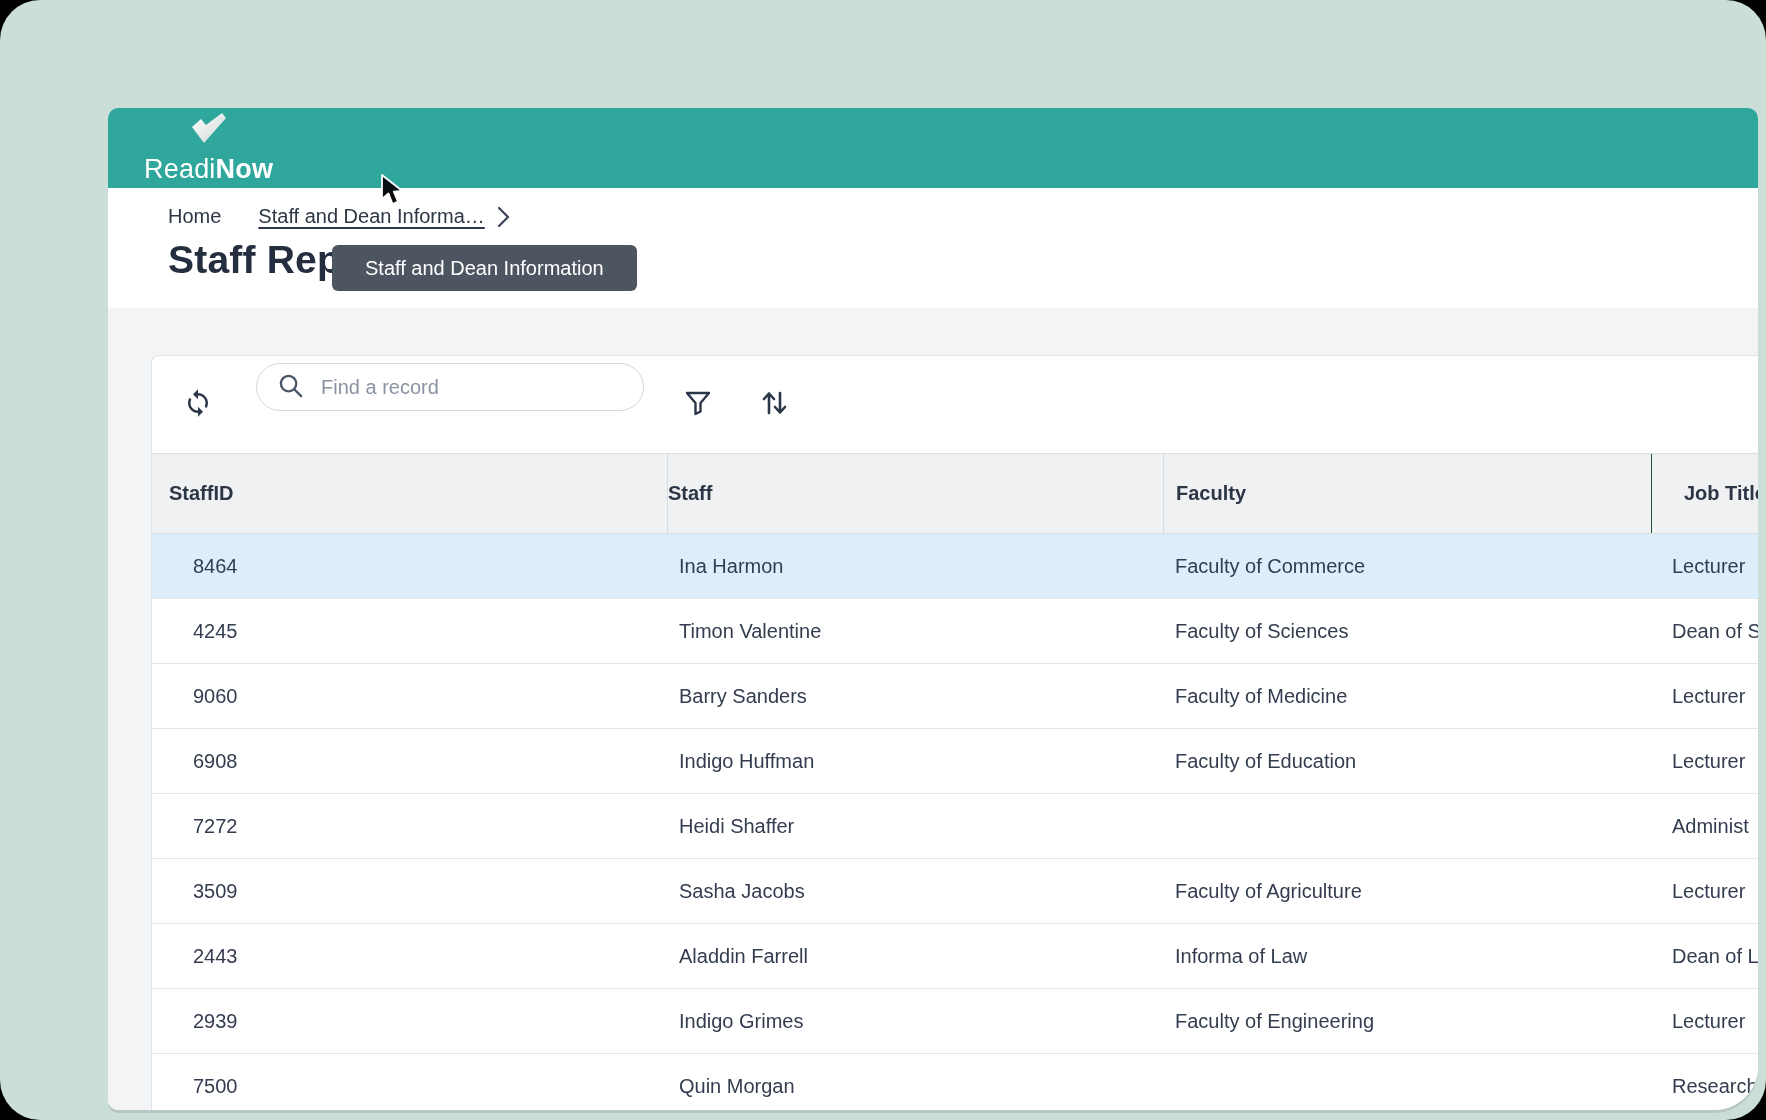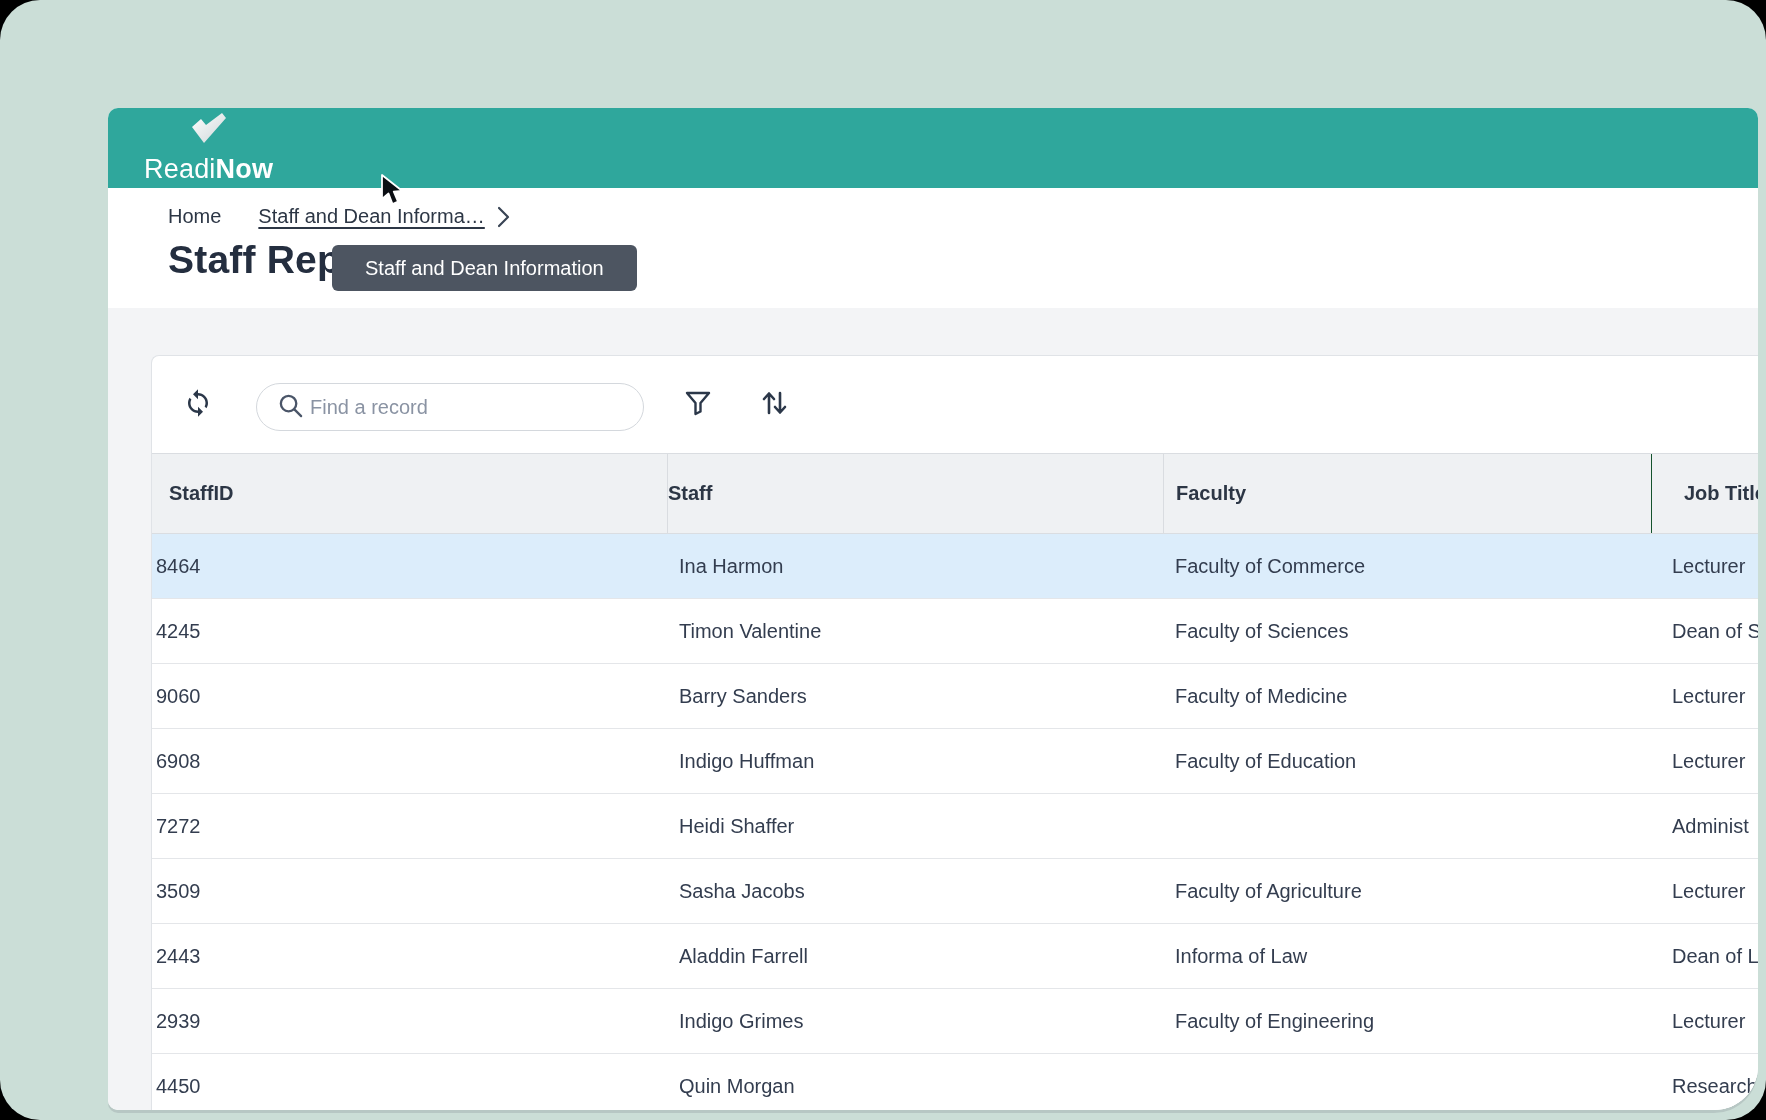--- a/index.html
+++ b/index.html
@@ -77,23 +77,23 @@
   }
   .icon-btn {
     position:absolute; width:36px; height:36px; top:30px;
     display:flex; align-items:center; justify-content:center; cursor:pointer;
     background:none; border:none;
   }
   .refresh-btn { left:28px; }
   .filter-btn  { left:528px; }
   .sort-btn    { left:604px; }
   .search-wrap {
-    position:absolute; left:104px; top:27px; width:388px; height:48px;
+    position:absolute; left:104px; top:7px; width:388px; height:48px;
     border:1.5px solid #D4D8DD; border-radius:24px; background:#fff;
-    display:flex; align-items:center; padding-left:20px; gap:6px;
+    display:flex; align-items:center; padding-left:20px; gap:17px;
   }
   .search-wrap input {
     border:none; outline:none; font-size:20px; color:#333D4F;
     font-family:"Liberation Sans", sans-serif; width:290px; background:transparent;
   }
   .search-wrap input::placeholder { color:#8A93A3; opacity:1; }
   
   .thead {
     display:grid; grid-template-columns:515px 496px 488px 1fr;
     height:81px; background:var(--header-row,#EFF1F3);
@@ -110,21 +110,21 @@
   .th:nth-child(4) { padding-left:32px; border-left:1px solid #14532d; }
   .trow {
     display:grid; grid-template-columns:515px 496px 488px 1fr;
     height:65px; background:#fff; border-bottom:1px solid #E4E6E9; cursor:pointer;
   }
   .trow.highlight { background:var(--row-highlight,#DCEDFB); }
   .tcell {
     display:flex; align-items:center;
     font-size:20px; color:#333D4F; white-space:nowrap; overflow:visible;
   }
-  .tcell:nth-child(1) { padding-left:4px; }
+  .tcell:nth-child(1) { padding-left:22px;margin-left:19px; }
   .tcell:nth-child(2) { padding-left:12px;text-align:right; }
   .tcell:nth-child(3) { padding-left:12px; }
   .tcell:nth-child(4) { padding-left:21px; }
 </style>
 </head>
 <body>
 
 <div class="stage">
   <div class="window">
 
@@ -261,21 +261,21 @@
               <div class="tcell">Informa of Law</div>
               <div class="tcell">Dean of L</div>
             </div>
             <div class="trow">
               <div class="tcell">2939</div>
               <div class="tcell">Indigo Grimes</div>
               <div class="tcell">Faculty of Engineering</div>
               <div class="tcell">Lecturer</div>
             </div>
             <div class="trow">
-              <div class="tcell">4450</div>
+              <div class="tcell">7500</div>
               <div class="tcell">Quin Morgan</div>
               <div class="tcell"></div>
               <div class="tcell">Research</div>
             </div>
           </div>
 
       </div>
     </div>
 
   </div>

